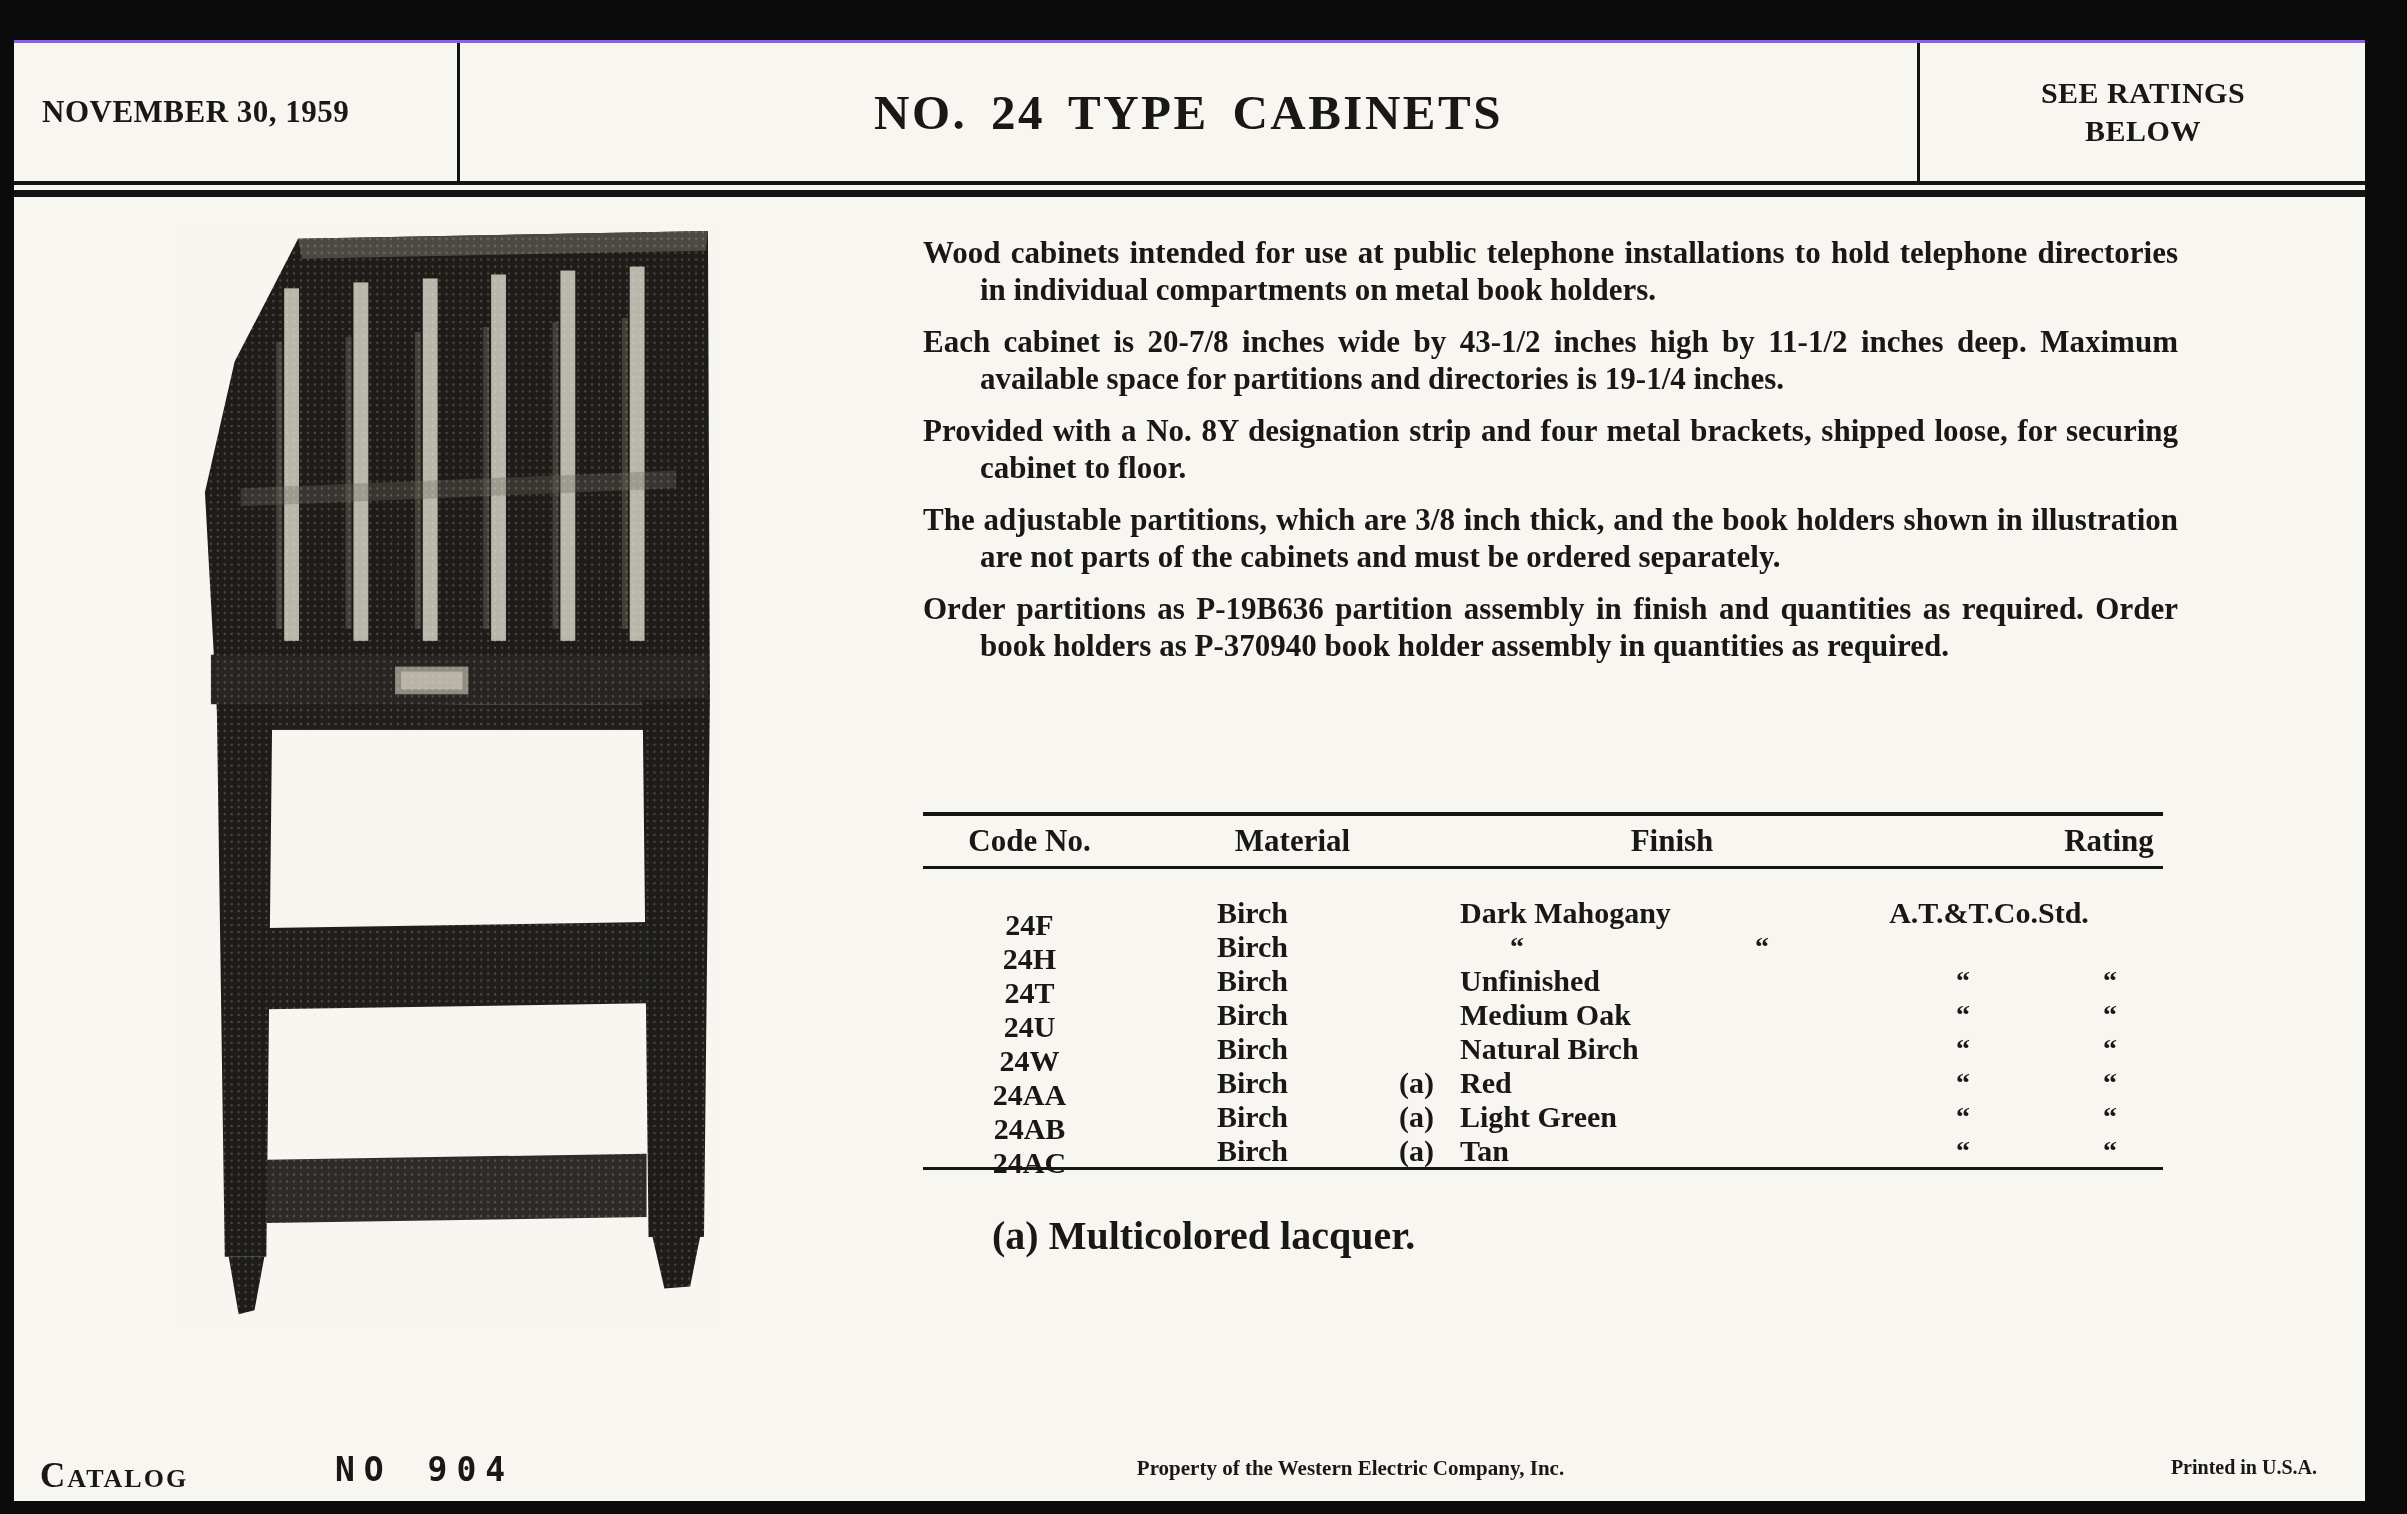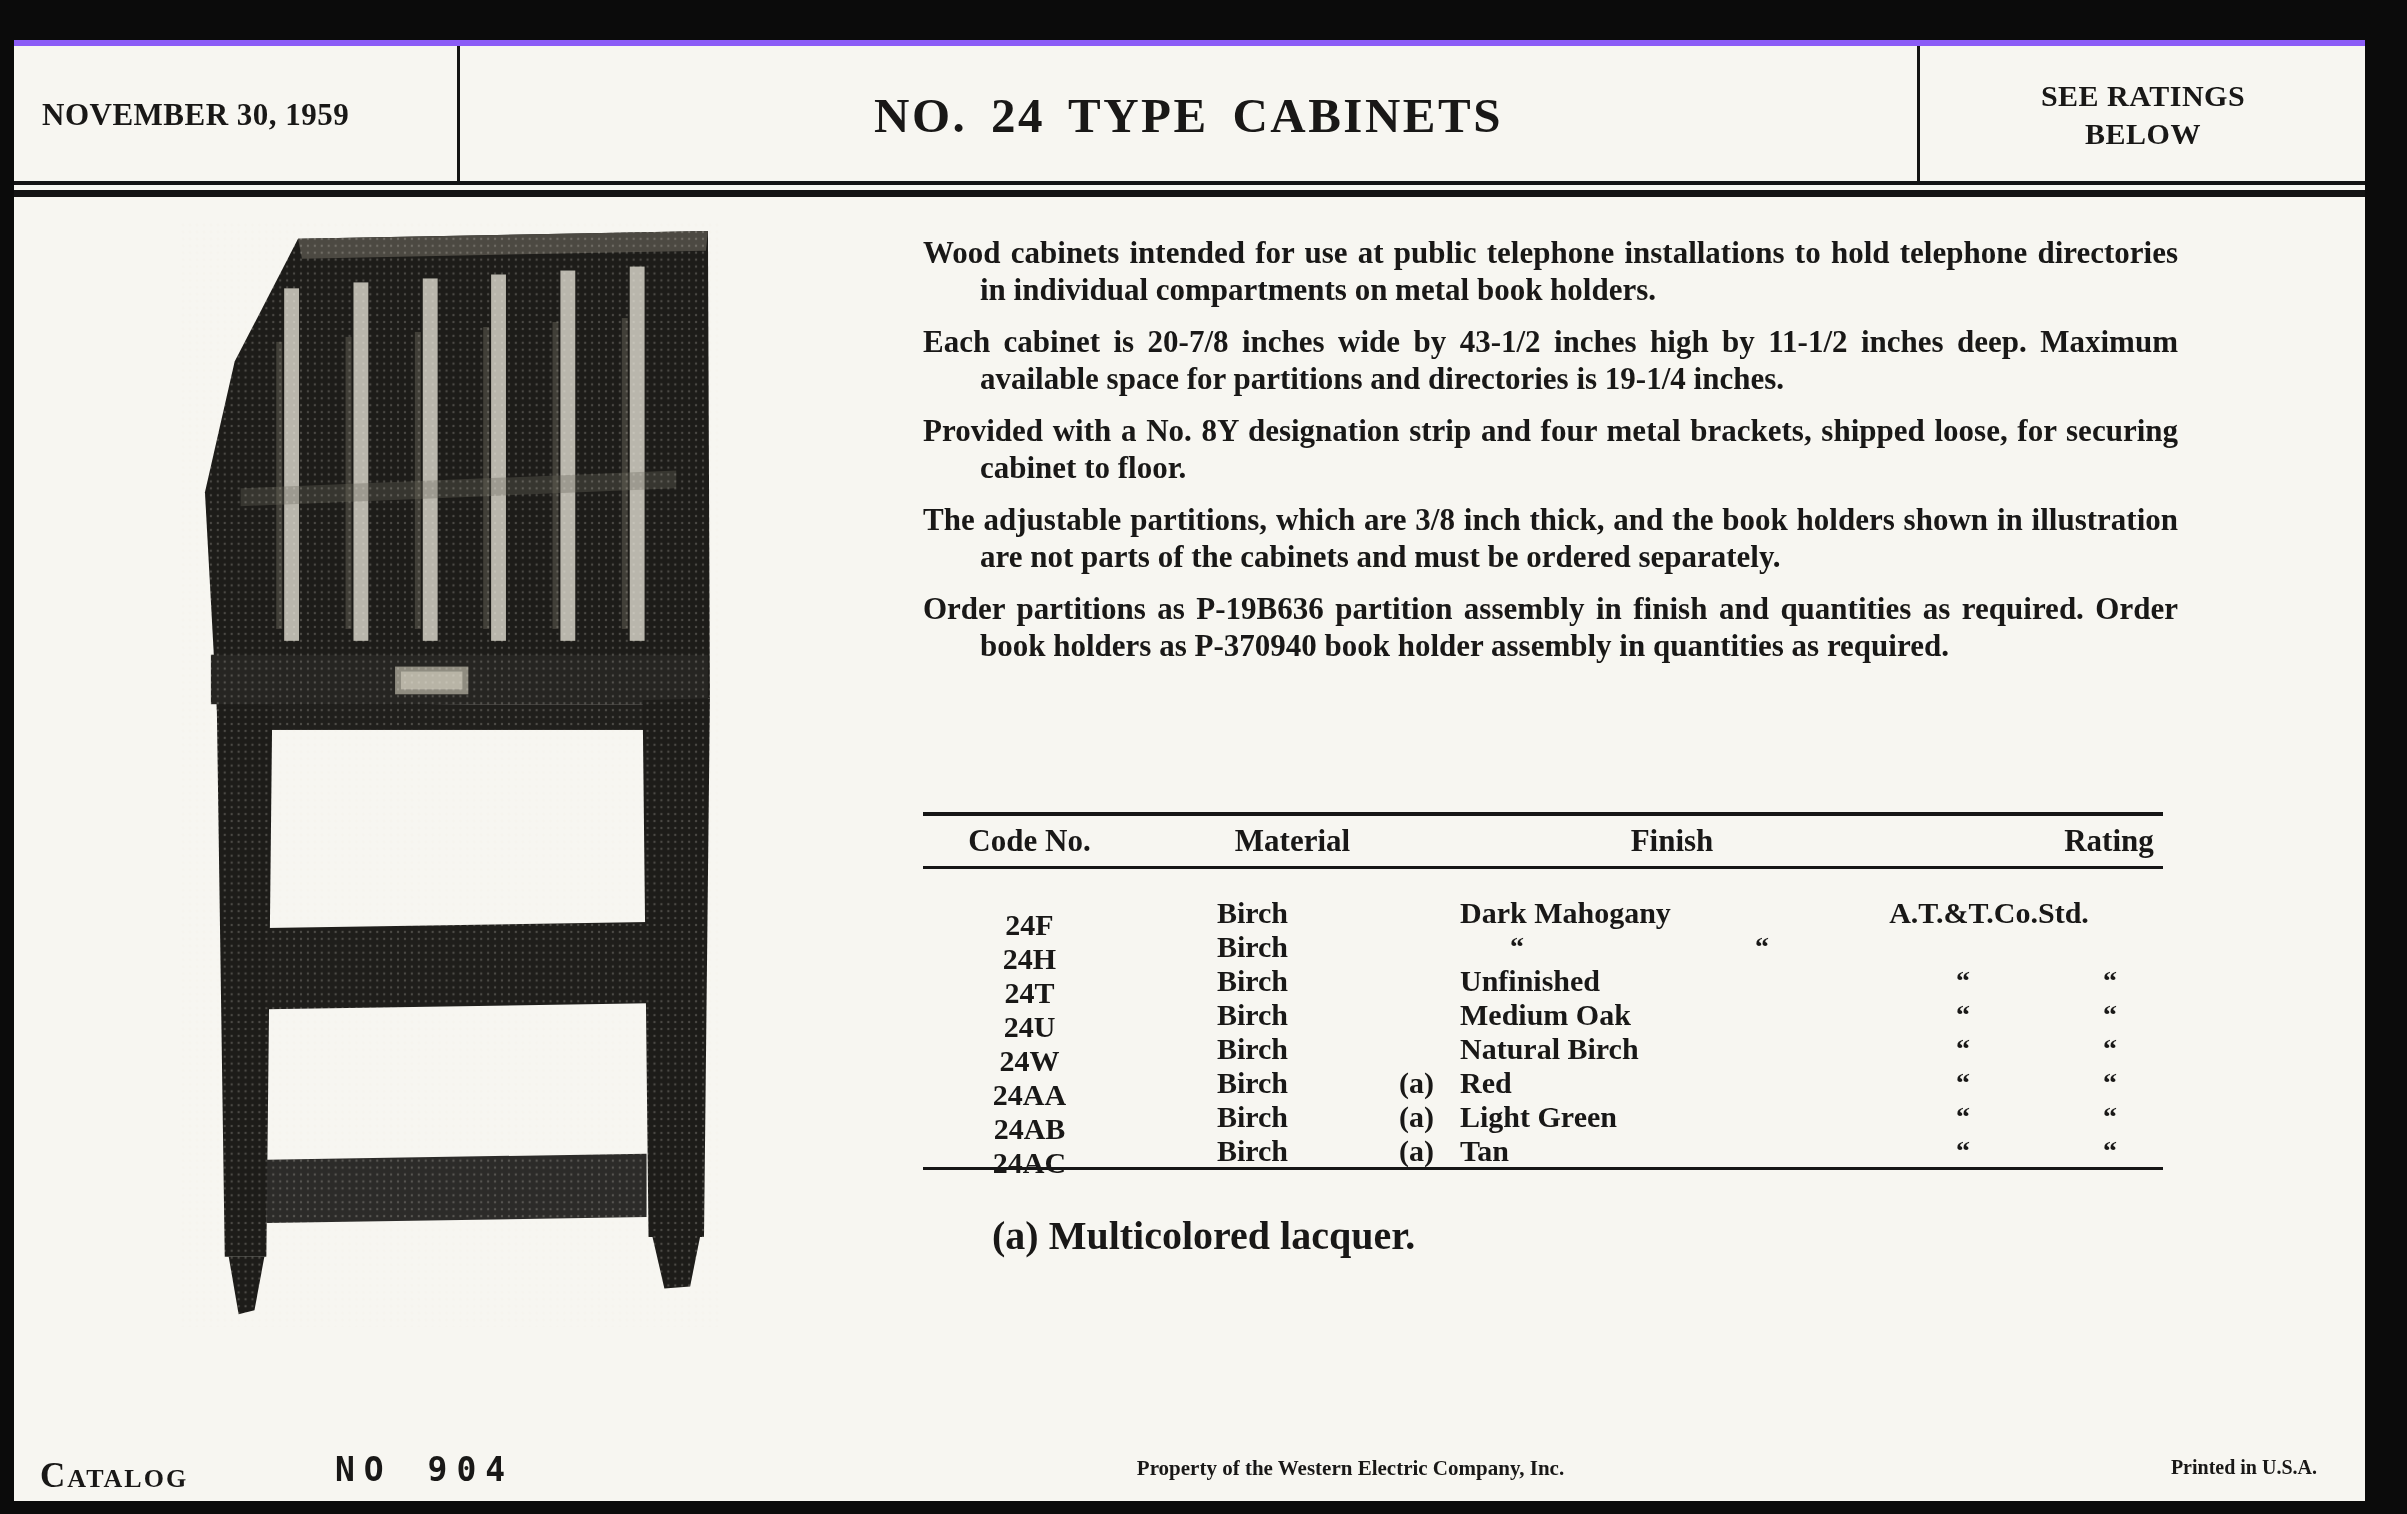--- a/index.html
+++ b/index.html
@@ -15,21 +15,21 @@
   .page {
     position: absolute;
     left: 14px; top: 40px;
     width: 2351px; height: 1461px;
     background: #f7f6f1;
   }
   
   .header-box {
     position: absolute; left: 0; top: 0;
     width: 100%; height: 145px;
-    border-top: 6px solid #8b5cf6;
+    border-top: 3px solid #8b5cf6;
     border-bottom: 4px solid #141414;
     padding-left: 17px;
   }
   .vdiv {
     position: absolute; top: 0;
     width: 3px; height: 138px;
     background: #141414;
   }
   .vdiv-1 { left: 443px; }
   .vdiv-2 { left: 1903px; }

